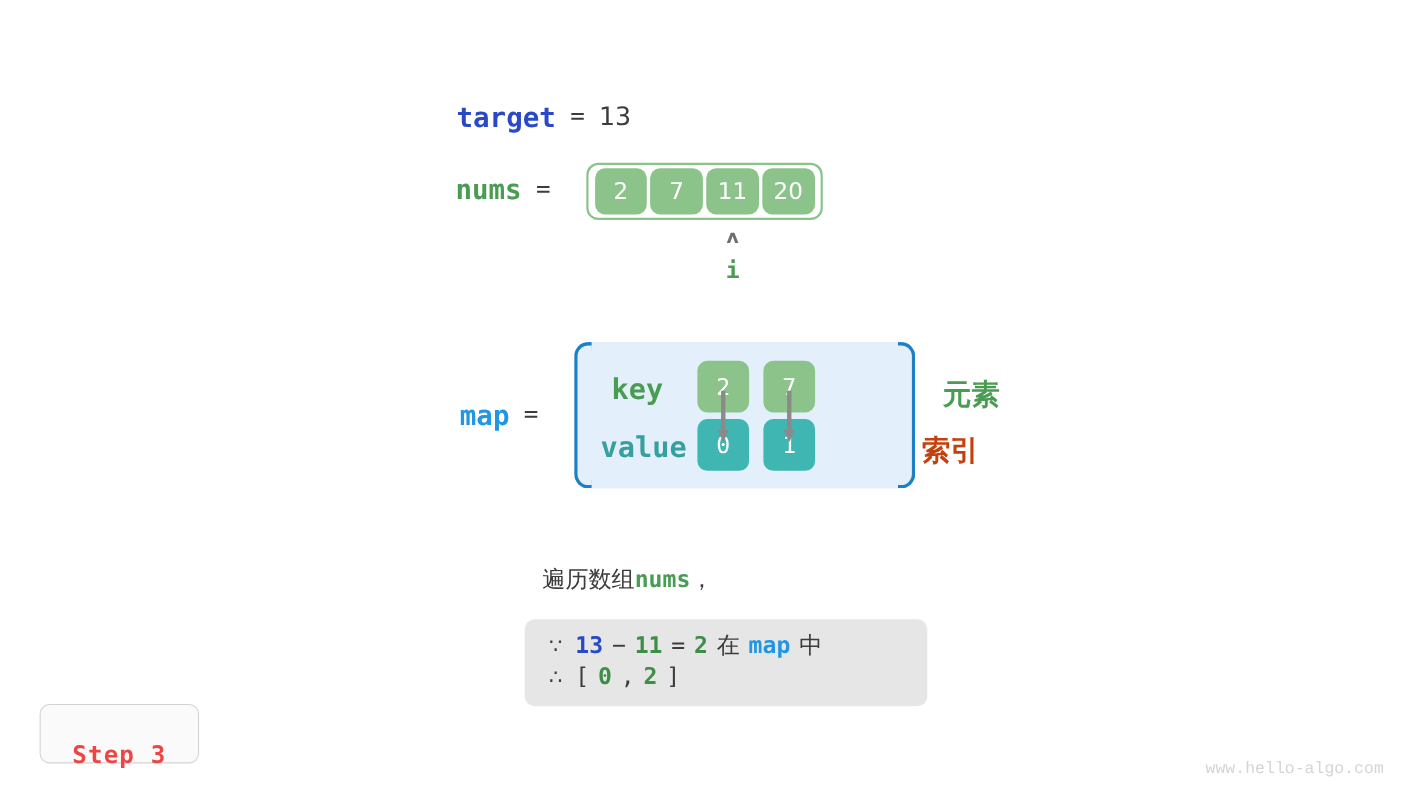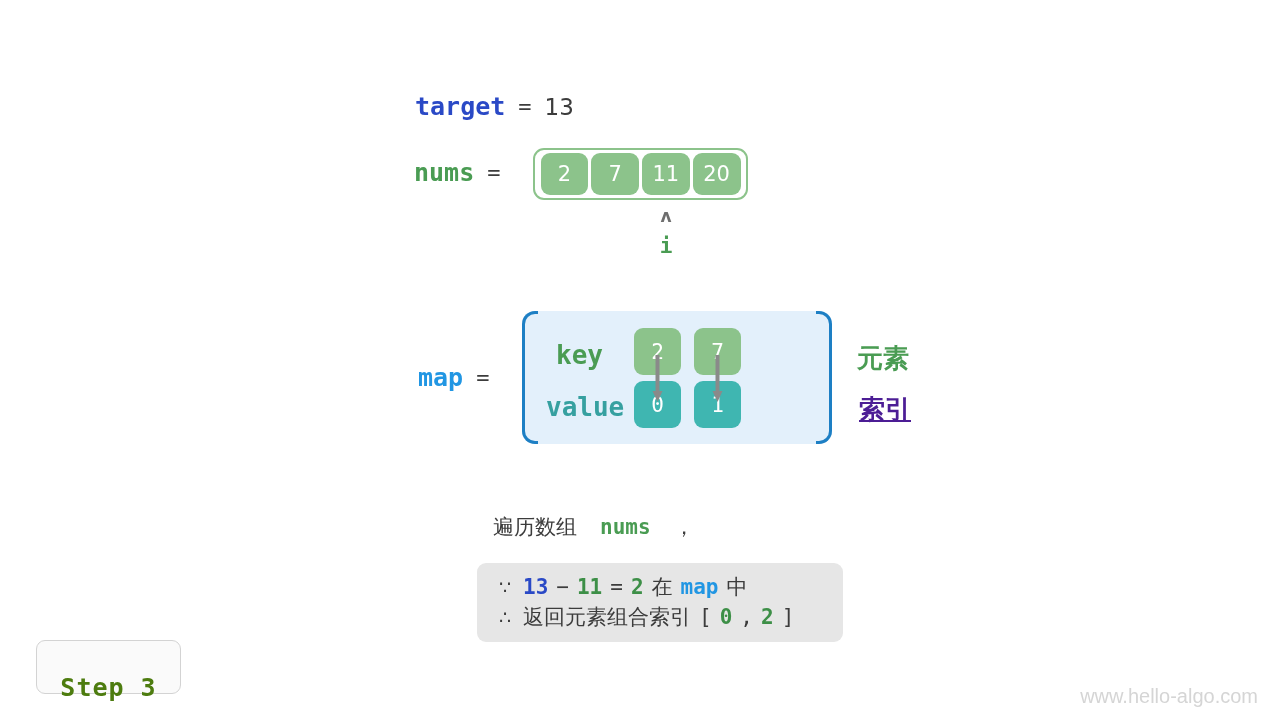--- a/index.html
+++ b/index.html
@@ -216,30 +216,30 @@
   .arrow-col-1 { left: 712px; }
 
   #side-label-element, #side-label-index {
     position: absolute;
     font-family: "DejaVu Sans", sans-serif;
     font-size: 26px;
     font-weight: 700;
     white-space: nowrap;
   }
   #side-label-element { left: 857px; top: 341px; color: #4a9c53; }
-  #side-label-index   { left: 859px; top: 392px; color: #4c1d95; text-decoration: underline; }
+  #side-label-index   { left: 838px; top: 392px; color: #c2410c; }
 
   
   #caption-line {
     position: absolute;
     left: 493px;
     top: 513px;
     display: flex;
     align-items: baseline;
-    gap: 23px;
+    gap: 0;
     white-space: nowrap;
     font-size: 21px;
     color: #3c3c3c;
     text-align: right;
   }
   #caption-line .cn { font-family: "DejaVu Sans", sans-serif; }
   #caption-line .code {
     font-family: "DejaVu Sans Mono", monospace;
     font-weight: 700;
     color: #4a9c53;
@@ -298,34 +298,34 @@
     border: 1.5px solid #d3d3d3;
     border-radius: 9px;
     background: #fafafa;
     display: flex;
     align-items: center;
     justify-content: center;
     box-sizing: border-box;
   }
   #step-badge-label {
     font-family: "DejaVu Sans Mono", monospace;
-    font-size: 25px;
-    font-weight: 700;
-    color: #4d7c0f;
+    font-size: 22px;
+    font-weight: 700;
+    color: #ef4444;
     letter-spacing: 1px;
     margin-top: 40px;
   }
 
   
   #watermark {
     position: absolute;
     right: 22px;
     bottom: 12px;
-    font-family: Liberation Sans, sans-serif;
-    font-size: 20px;
+    font-family: Liberation Mono, monospace;
+    font-size: 15px;
     color: #d5d5d5;
     white-space: nowrap;
   }
 </style>
 </head>
 <body>
 
 <div id="target-line">
   <span class="var">target</span>
   <span class="eq">=</span>
@@ -392,21 +392,20 @@
     <span class="tok tok-plain">−</span>
     <span class="tok tok-green">11</span>
     <span class="tok tok-plain">=</span>
     <span class="tok tok-green">2</span>
     <span class="cn">在</span>
     <span class="tok tok-blue">map</span>
     <span class="cn">中</span>
   </div>
   <div class="info-row">
     <span class="sym">∴</span>
-    <span class="cn">返回元素组合索引</span>
     <span class="tok tok-plain">[</span>
     <span class="tok tok-green">0</span>
     <span class="tok tok-plain">,</span>
     <span class="tok tok-green">2</span>
     <span class="tok tok-plain">]</span>
   </div>
 </div>
 
 <div id="step-badge">
   <span id="step-badge-label">Step 3</span>

